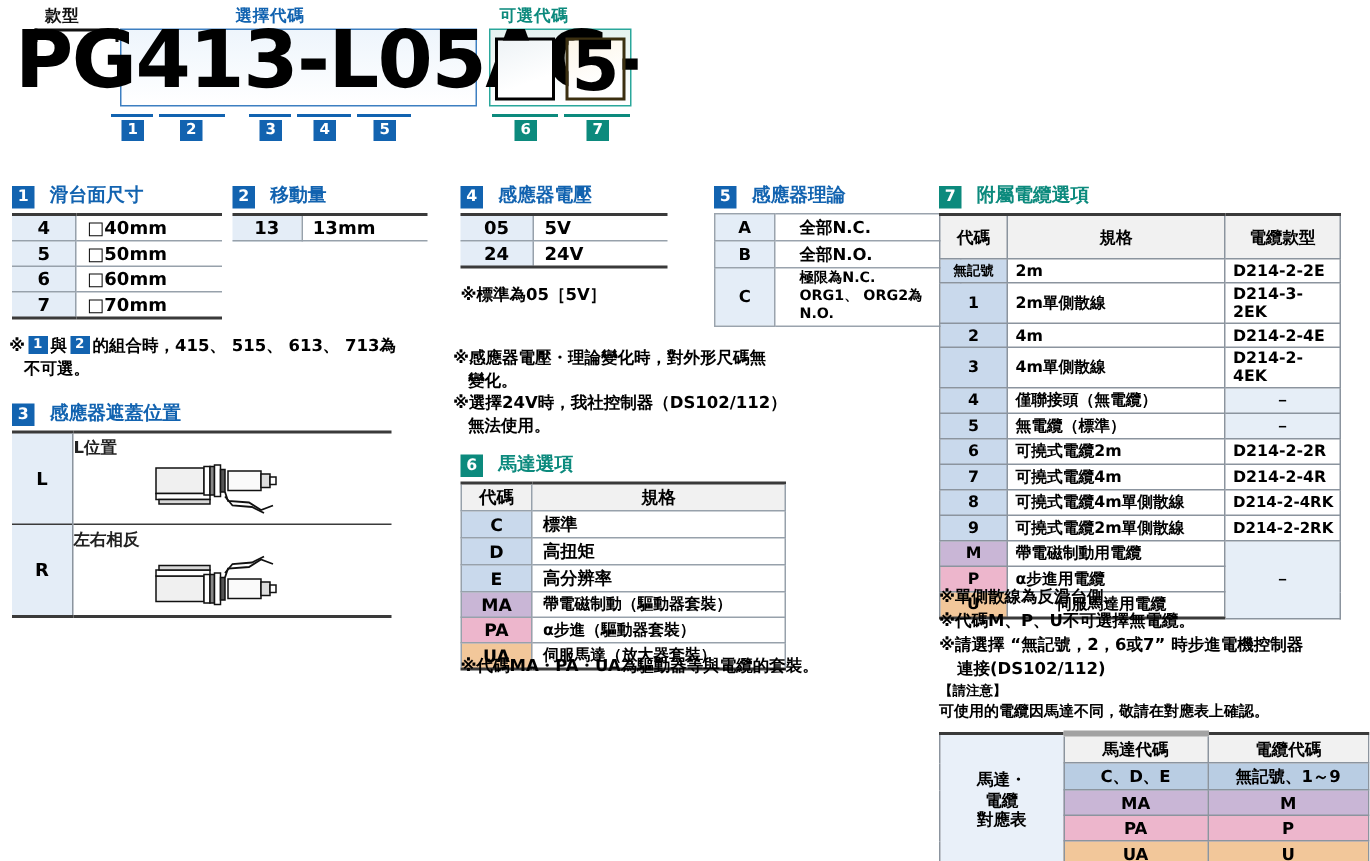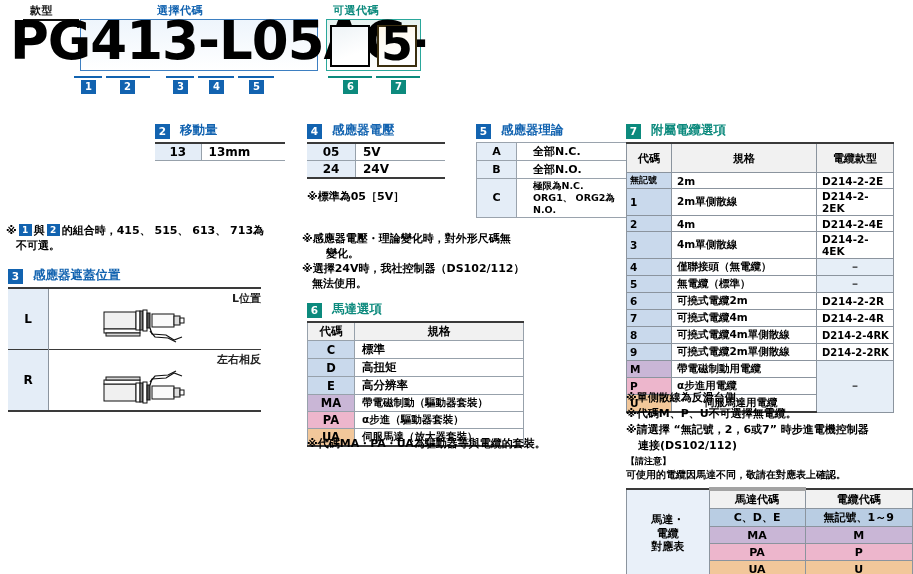--- a/index.html
+++ b/index.html
@@ -72,35 +72,35 @@
   .note{position:absolute;font-size:11px;font-weight:bold;line-height:1.35;color:#000;}
   .note .inlchip{display:inline-block;width:13px;height:12px;background:#1263b0;color:#fff;
      font-size:9px;text-align:center;line-height:12px;margin:0 2px;vertical-align:middle;
      position:relative;top:-1px;}
 
   
   .t3{border-collapse:collapse;}
   .t3 td{border-left:1px solid #97a1ab;border-right:none;}
   .t3 .lab{background:#e4edf7;width:38px;text-align:center;font-size:12px;font-weight:bold;
      border-left:none;border-right:1px solid #8b949e;}
-  .t3 .fig{background:#fff;width:212px;text-align:right;padding:2px 0 4px;}
+  .t3 .fig{background:#fff;width:212px;text-align:left;padding:2px 0 4px;}
   .figcap{font-size:11px;font-weight:bold;color:#222;margin-bottom:1px;}
 
   
   .t6{border-collapse:collapse;font-size:11.5px;}
   .t6 td{border:1px solid #97a1ab;padding:1px 4px;font-weight:bold;height:14px;}
   .t6 .c{text-align:center;width:38px;}
   .t6 .s{background:#fff;padding-left:7px;}
   .t6 .hd{background:#f1f1f1;text-align:center;}
 
   
   .t7{border-collapse:collapse;font-size:10.5px;}
   .t7 td{border:1px solid #8b949e;padding:1px 3px;font-weight:bold;height:13px;}
   .t7 .hd{background:#f1f1f1;text-align:center;font-size:11px;}
-  .t7 .c{text-align:left;}
+  .t7 .c{text-align:center;}
   .t7 .s{background:#fff;padding-left:5px;}
   .t7 .m{background:#e6eef7;text-align:center;font-size:10px;}
 
   
   .tc{border-collapse:collapse;font-size:11px;}
   .tc td{border:1px solid #8b949e;padding:1px 3px;font-weight:bold;text-align:center;height:14px;}
   .tc .hd{background:#f1f1f1;}
   .tc .sidehd{background:#e9f0f9;width:78px;line-height:1.25;}
 
   .smallnote{position:absolute;font-size:9px;font-weight:bold;line-height:1.3;}
@@ -136,20 +136,46 @@
 
     <div class="numchip chip-b" style="left:81px;top:80px;">1</div>
     <div class="numchip chip-b" style="left:120px;top:80px;">2</div>
     <div class="numchip chip-b" style="left:173px;top:80px;">3</div>
     <div class="numchip chip-b" style="left:209px;top:80px;">4</div>
     <div class="numchip chip-b" style="left:249px;top:80px;">5</div>
     <div class="numchip chip-g" style="left:343px;top:80px;">6</div>
     <div class="numchip chip-g" style="left:391px;top:80px;">7</div>
   </div>
 
+  <div class="sec" style="left:8px;top:121px;width:140px;">
+    <div class="sec-h">
+      <span class="badge badge-b">1</span>
+      <span class="htxt">滑台面尺寸</span>
+    </div>
+    <table class="t12">
+      <tbody>
+        <tr>
+          <td class="c" style="border-top:2px solid #3a3a3a;border-left:none;width:36px;">4</td>
+          <td class="v" style="border-top:2px solid #3a3a3a;border-right:none;width:88px;">□40mm</td>
+        </tr>
+        <tr>
+          <td class="c" style="border-left:none;">5</td>
+          <td class="v" style="border-right:none;">□50mm</td>
+        </tr>
+        <tr>
+          <td class="c" style="border-left:none;">6</td>
+          <td class="v" style="border-right:none;">□60mm</td>
+        </tr>
+        <tr>
+          <td class="c" style="border-left:none;border-bottom:2px solid #3a3a3a;">7</td>
+          <td class="v" style="border-right:none;border-bottom:2px solid #3a3a3a;">□70mm</td>
+        </tr>
+      </tbody>
+    </table>
+  </div>
 
   <div class="note" style="left:6px;top:224px;width:290px;">
     <span>※</span><span class="inlchip">1</span><span>與</span><span class="inlchip">2</span><span>的組合時，415、 515、 613、 713為</span><br>
     <span style="margin-left:10px;display:inline-block;">不可選。</span>
   </div>
 
   <div class="sec" style="left:155px;top:121px;width:130px;">
     <div class="sec-h">
       <span class="badge badge-b">2</span>
       <span class="htxt">移動量</span>
@@ -237,21 +263,21 @@
         <tr>
           <td class="c" style="border-left:none;border-bottom:2px solid #3a3a3a;">24</td>
           <td class="v" style="border-right:none;border-bottom:2px solid #3a3a3a;">24V</td>
         </tr>
       </tbody>
     </table>
   </div>
   <div class="note" style="left:307px;top:190px;">※標準為05［5V］</div>
   <div class="note" style="left:302px;top:232px;width:300px;">
     <span>※感應器電壓・理論變化時，對外形尺碼無</span><br>
-    <span style="margin-left:24px;display:inline-block;">變化。</span><br>
+    <span style="margin-left:10px;display:inline-block;">變化。</span><br>
     <span>※選擇24V時，我社控制器（DS102/112）</span><br>
     <span style="margin-left:10px;display:inline-block;">無法使用。</span>
   </div>
 
   <div class="sec" style="left:452px;top:121px;width:165px;margin-left:24px;">
     <div class="sec-h">
       <span class="badge badge-b">5</span>
       <span class="htxt">感應器理論</span>
     </div>
     <table class="tb" style="font-size:11px;">
@@ -332,21 +358,21 @@
       </thead>
       <tbody>
         <tr>
           <td class="c" style="background:#c9d9ec;font-size:9px;">無記號</td>
           <td class="s">2m</td>
           <td class="s" style="text-align:left;">D214-2-2E</td>
         </tr>
         <tr>
           <td class="c" style="background:#c9d9ec;">1</td>
           <td class="s">2m單側散線</td>
-          <td class="s" style="text-align:left;">D214-2-2EK</td>
+          <td class="s" style="text-align:left;">D214-3-2EK</td>
         </tr>
         <tr>
           <td class="c" style="background:#c9d9ec;">2</td>
           <td class="s">4m</td>
           <td class="s" style="text-align:left;">D214-2-4E</td>
         </tr>
         <tr>
           <td class="c" style="background:#c9d9ec;">3</td>
           <td class="s">4m單側散線</td>
           <td class="s" style="text-align:left;">D214-2-4EK</td>

